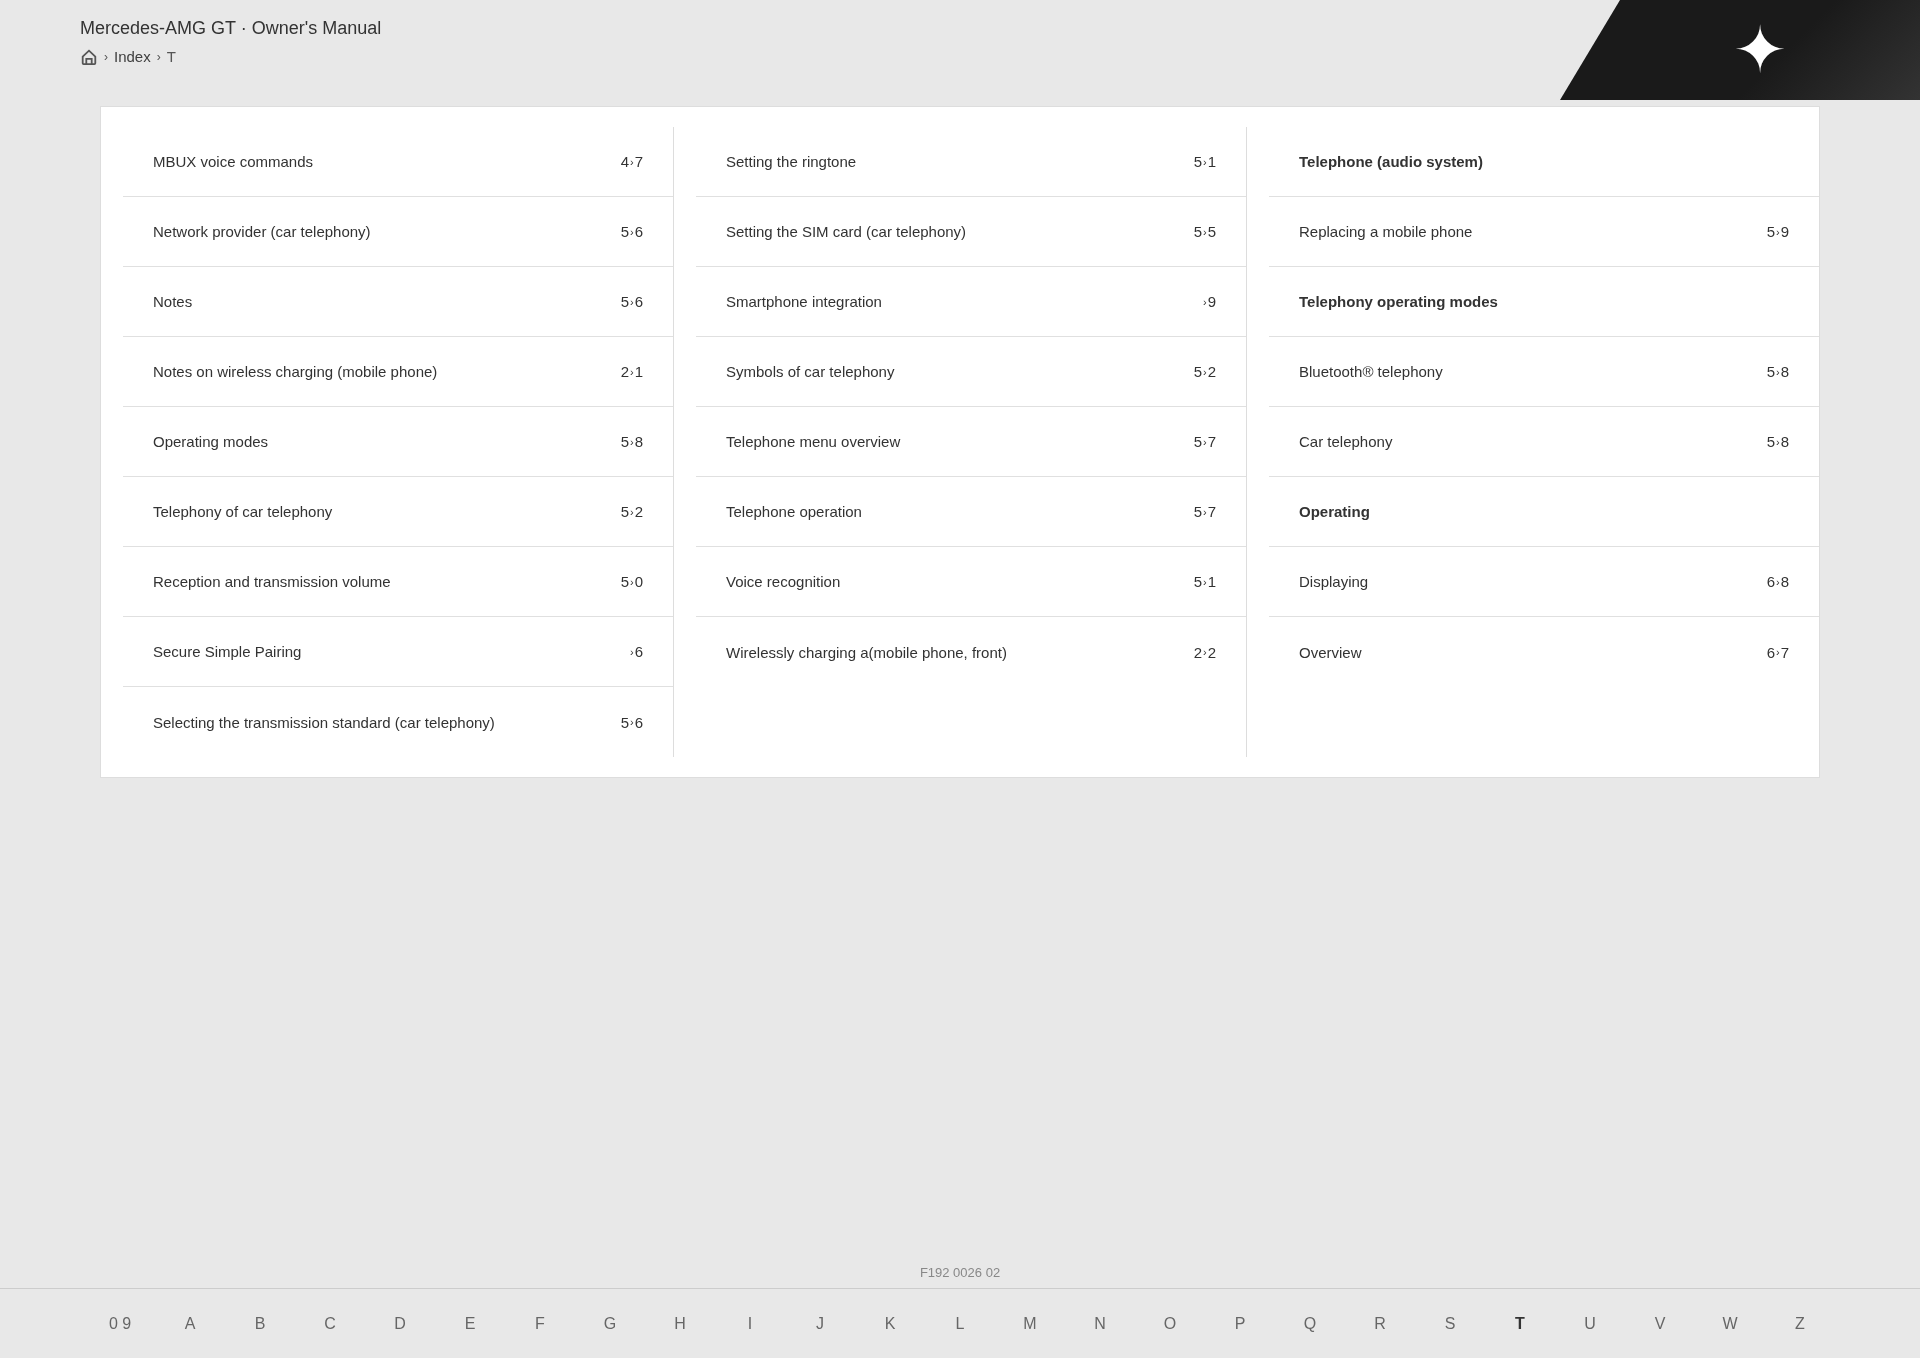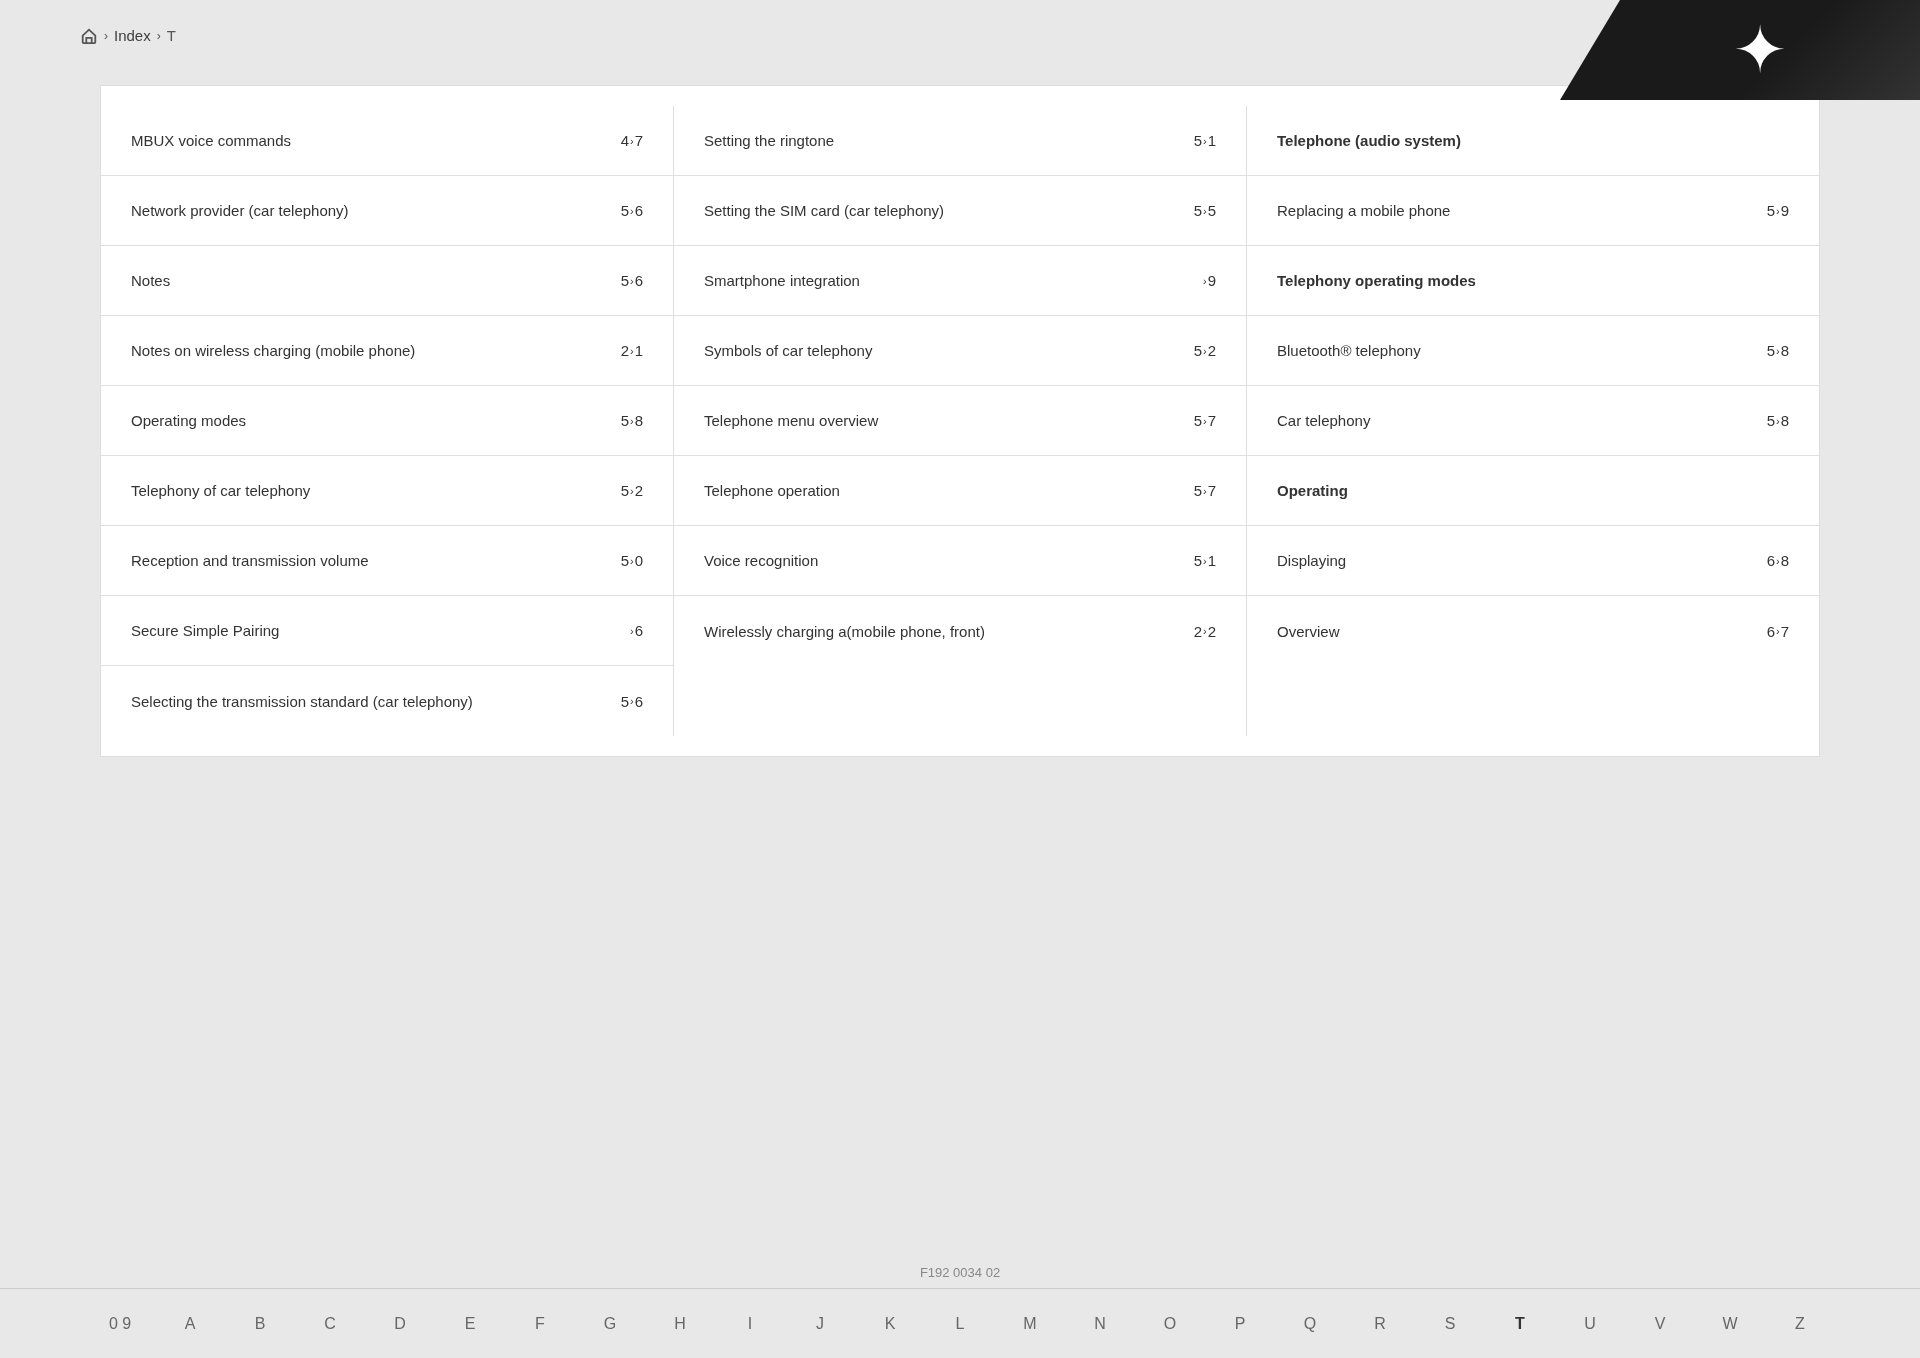--- a/index.html
+++ b/index.html
@@ -70,20 +70,21 @@
 
     
     .columns-wrapper {
       display: flex;
       align-items: stretch;
     }
 
     .column {
       flex: 1;
       border-right: 1px solid #ddd;
+      margin-left: 22px;
     }
     .column:last-child {
       border-right: none;
     }
 
     
     .index-row {
       display: flex;
       align-items: center;
       justify-content: space-between;
@@ -183,20 +184,21 @@
     .pg-chevron {
       font-size: 11px;
       position: relative;
       top: 0px;
     }
   </style>
 </head>
 <body>
 
 <div class="header">
+  <div class="header-title">Mercedes-AMG GT · Owner's Manual</div>
   <div class="breadcrumb">
     <span>
       <svg class="home-icon" viewBox="0 0 20 20" fill="none" stroke="#555" stroke-width="2">
         <path d="M3 9.5L10 3l7 6.5V17a1 1 0 01-1 1H4a1 1 0 01-1-1V9.5z"></path>
         <path d="M7 18v-6h6v6"></path>
       </svg>
     </span>
     <span class="breadcrumb-separator">›</span>
     <a href="#">Index</a>
     <span class="breadcrumb-separator">›</span>
@@ -399,21 +401,21 @@
             <span class="pg-num">6</span>
             <span class="pg-chevron">›</span>
             <span class="pg-num">7</span>
           </span>
     </div>
       </div>
 
   </div>
 </div>
 
-<div class="footer-code" id="footer-code">F192 0034 02</div>
+<div class="footer-code" id="footer-code">F192 0026 02</div>
 
 <div class="bottom-nav" id="bottom-nav">
     <span class="nav-letter">0 9</span>
     <span class="nav-letter">A</span>
     <span class="nav-letter">B</span>
     <span class="nav-letter">C</span>
     <span class="nav-letter">D</span>
     <span class="nav-letter">E</span>
     <span class="nav-letter">F</span>
     <span class="nav-letter">G</span>

